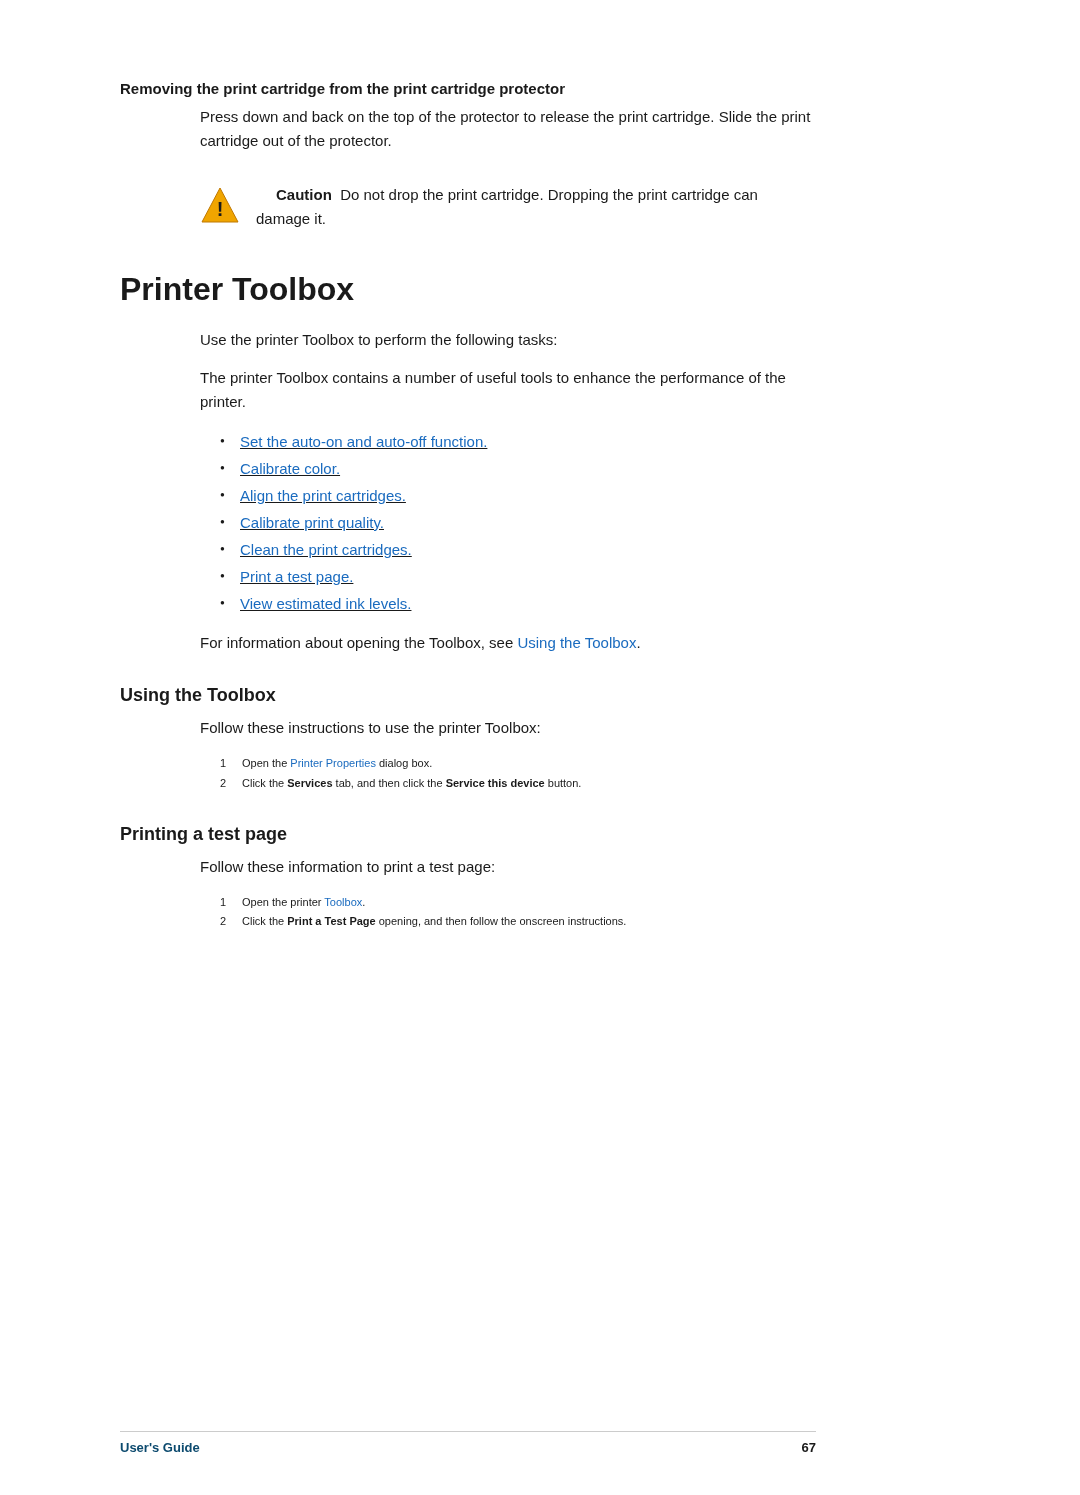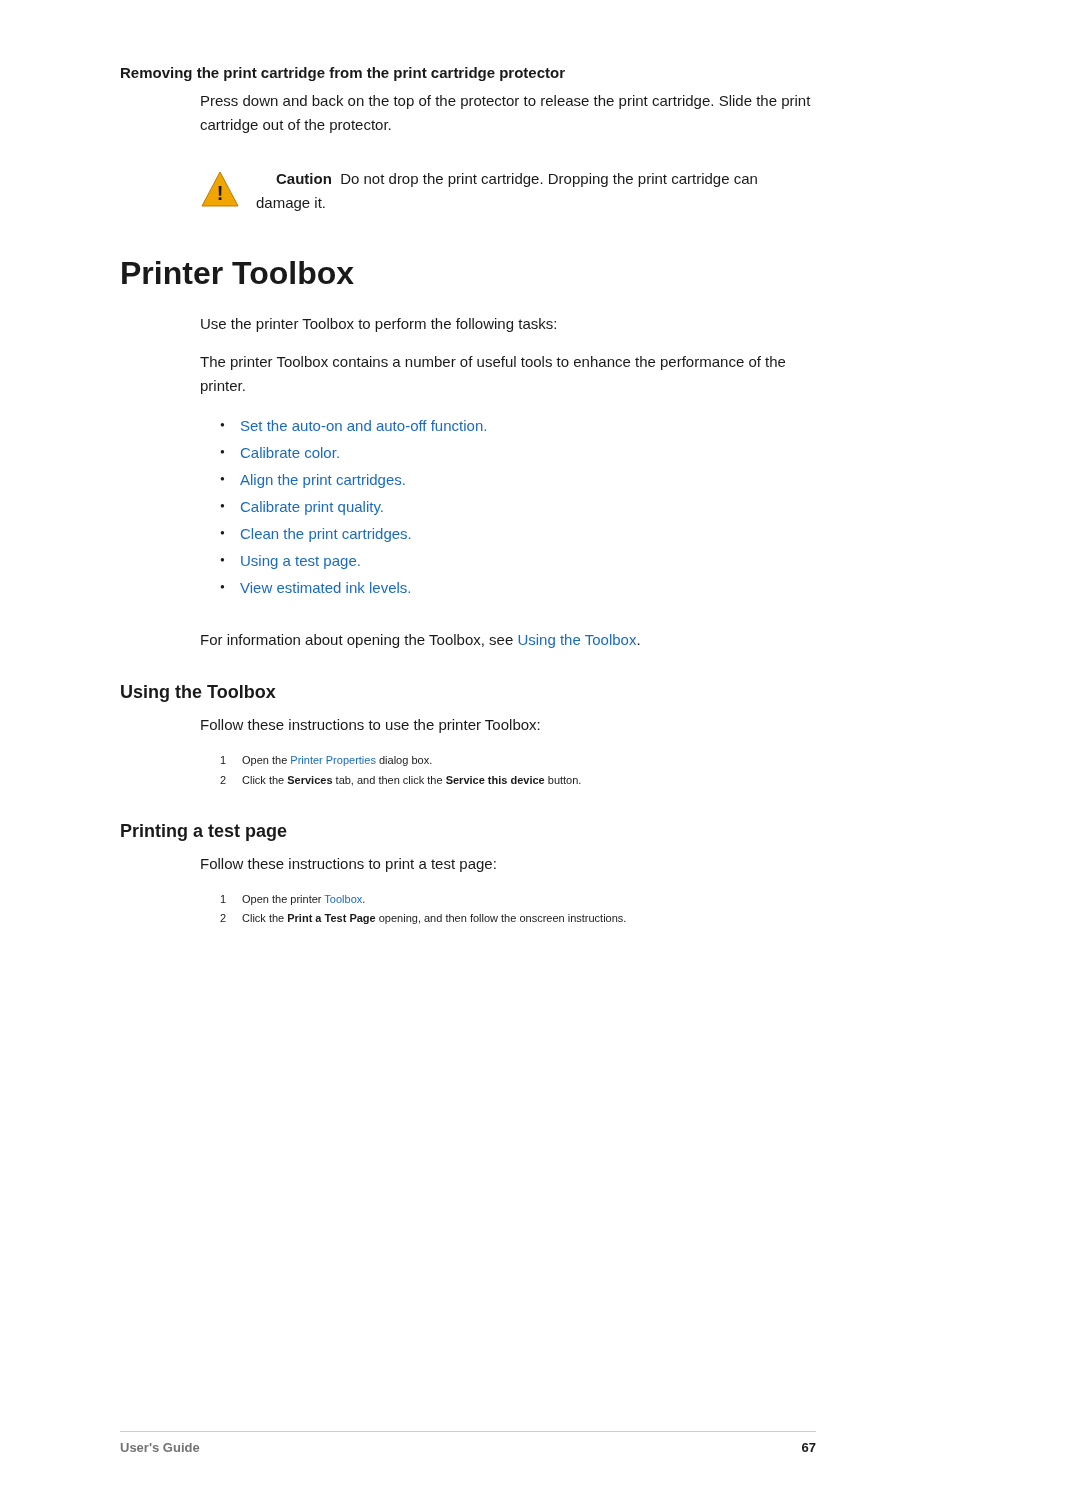--- a/index.html
+++ b/index.html
@@ -14,21 +14,21 @@
       font-size: 15px;
       color: #1a1a1a;
       width: 1080px;
       min-height: 1495px;
       position: relative;
     }
 
     .page {
       width: 936px;
       min-height: 1495px;
-      padding: 64px 120px 80px 120px;
+      padding: 80px 120px 80px 120px;
       position: relative;
     }
 
     .section-subtitle {
       font-weight: bold;
       font-size: 15px;
       margin-bottom: 8px;
     }
 
     .body-text {
@@ -70,22 +70,23 @@
       margin-bottom: 20px;
       margin-top: 2px;
     }
 
     .indent {
       margin-left: 80px;
     }
 
     .bullet-list {
       margin-left: 100px;
-      margin-bottom: 27px;
+      margin-bottom: 14px;
       list-style: none;
+      text-decoration: underline;
     }
 
     .bullet-list li {
       font-size: 15px;
       line-height: 1.8;
       color: #1a1a1a;
       position: relative;
       padding-left: 20px;
     }
 
@@ -143,21 +144,21 @@
       display: flex;
       justify-content: space-between;
       align-items: center;
       border-top: 1px solid #ccc;
       padding-top: 8px;
     }
 
     .footer-left {
       font-size: 13px;
       font-weight: bold;
-      color: #737373;
+      color: #0c4a6e;
     }
 
     .footer-right {
       font-size: 13px;
       font-weight: bold;
       color: #1a1a1a;
     }
   </style>
 </head>
 <body>
@@ -198,21 +199,21 @@
     <li>
       <a class="link" href="#">Align the print cartridges.</a>
     </li>
     <li>
       <a class="link" href="#">Calibrate print quality.</a>
     </li>
     <li>
       <a class="link" href="#">Clean the print cartridges.</a>
     </li>
     <li>
-      <a class="link" href="#">Using a test page.</a>
+      <a class="link" href="#">Print a test page.</a>
     </li>
     <li>
       <a class="link" href="#">View estimated ink levels.</a>
     </li>
   </ul>
 
   <p class="body-text indent">
     <span>For information about opening the Toolbox, see </span><a class="link" href="#">Using the Toolbox</a><span>.</span>
   </p>
 
@@ -224,21 +225,21 @@
     <li>
       <span>Open the </span><a class="link" href="#">Printer Properties</a><span> dialog box.</span>
     </li>
     <li>
       <span>Click the </span><strong>Services</strong><span> tab, and then click the </span><strong>Service this device</strong><span> button.</span>
     </li>
   </ol>
 
   <h2 class="subsection-title">Printing a test page</h2>
 
-  <p class="body-text indent">Follow these instructions to print a test page:</p>
+  <p class="body-text indent">Follow these information to print a test page:</p>
 
   <ol class="ordered-list">
     <li>
       <span>Open the printer </span><a class="link" href="#">Toolbox</a><span>.</span>
     </li>
     <li>
       <span>Click the </span><strong>Print a Test Page</strong><span> opening, and then follow the onscreen instructions.</span>
     </li>
   </ol>
 

